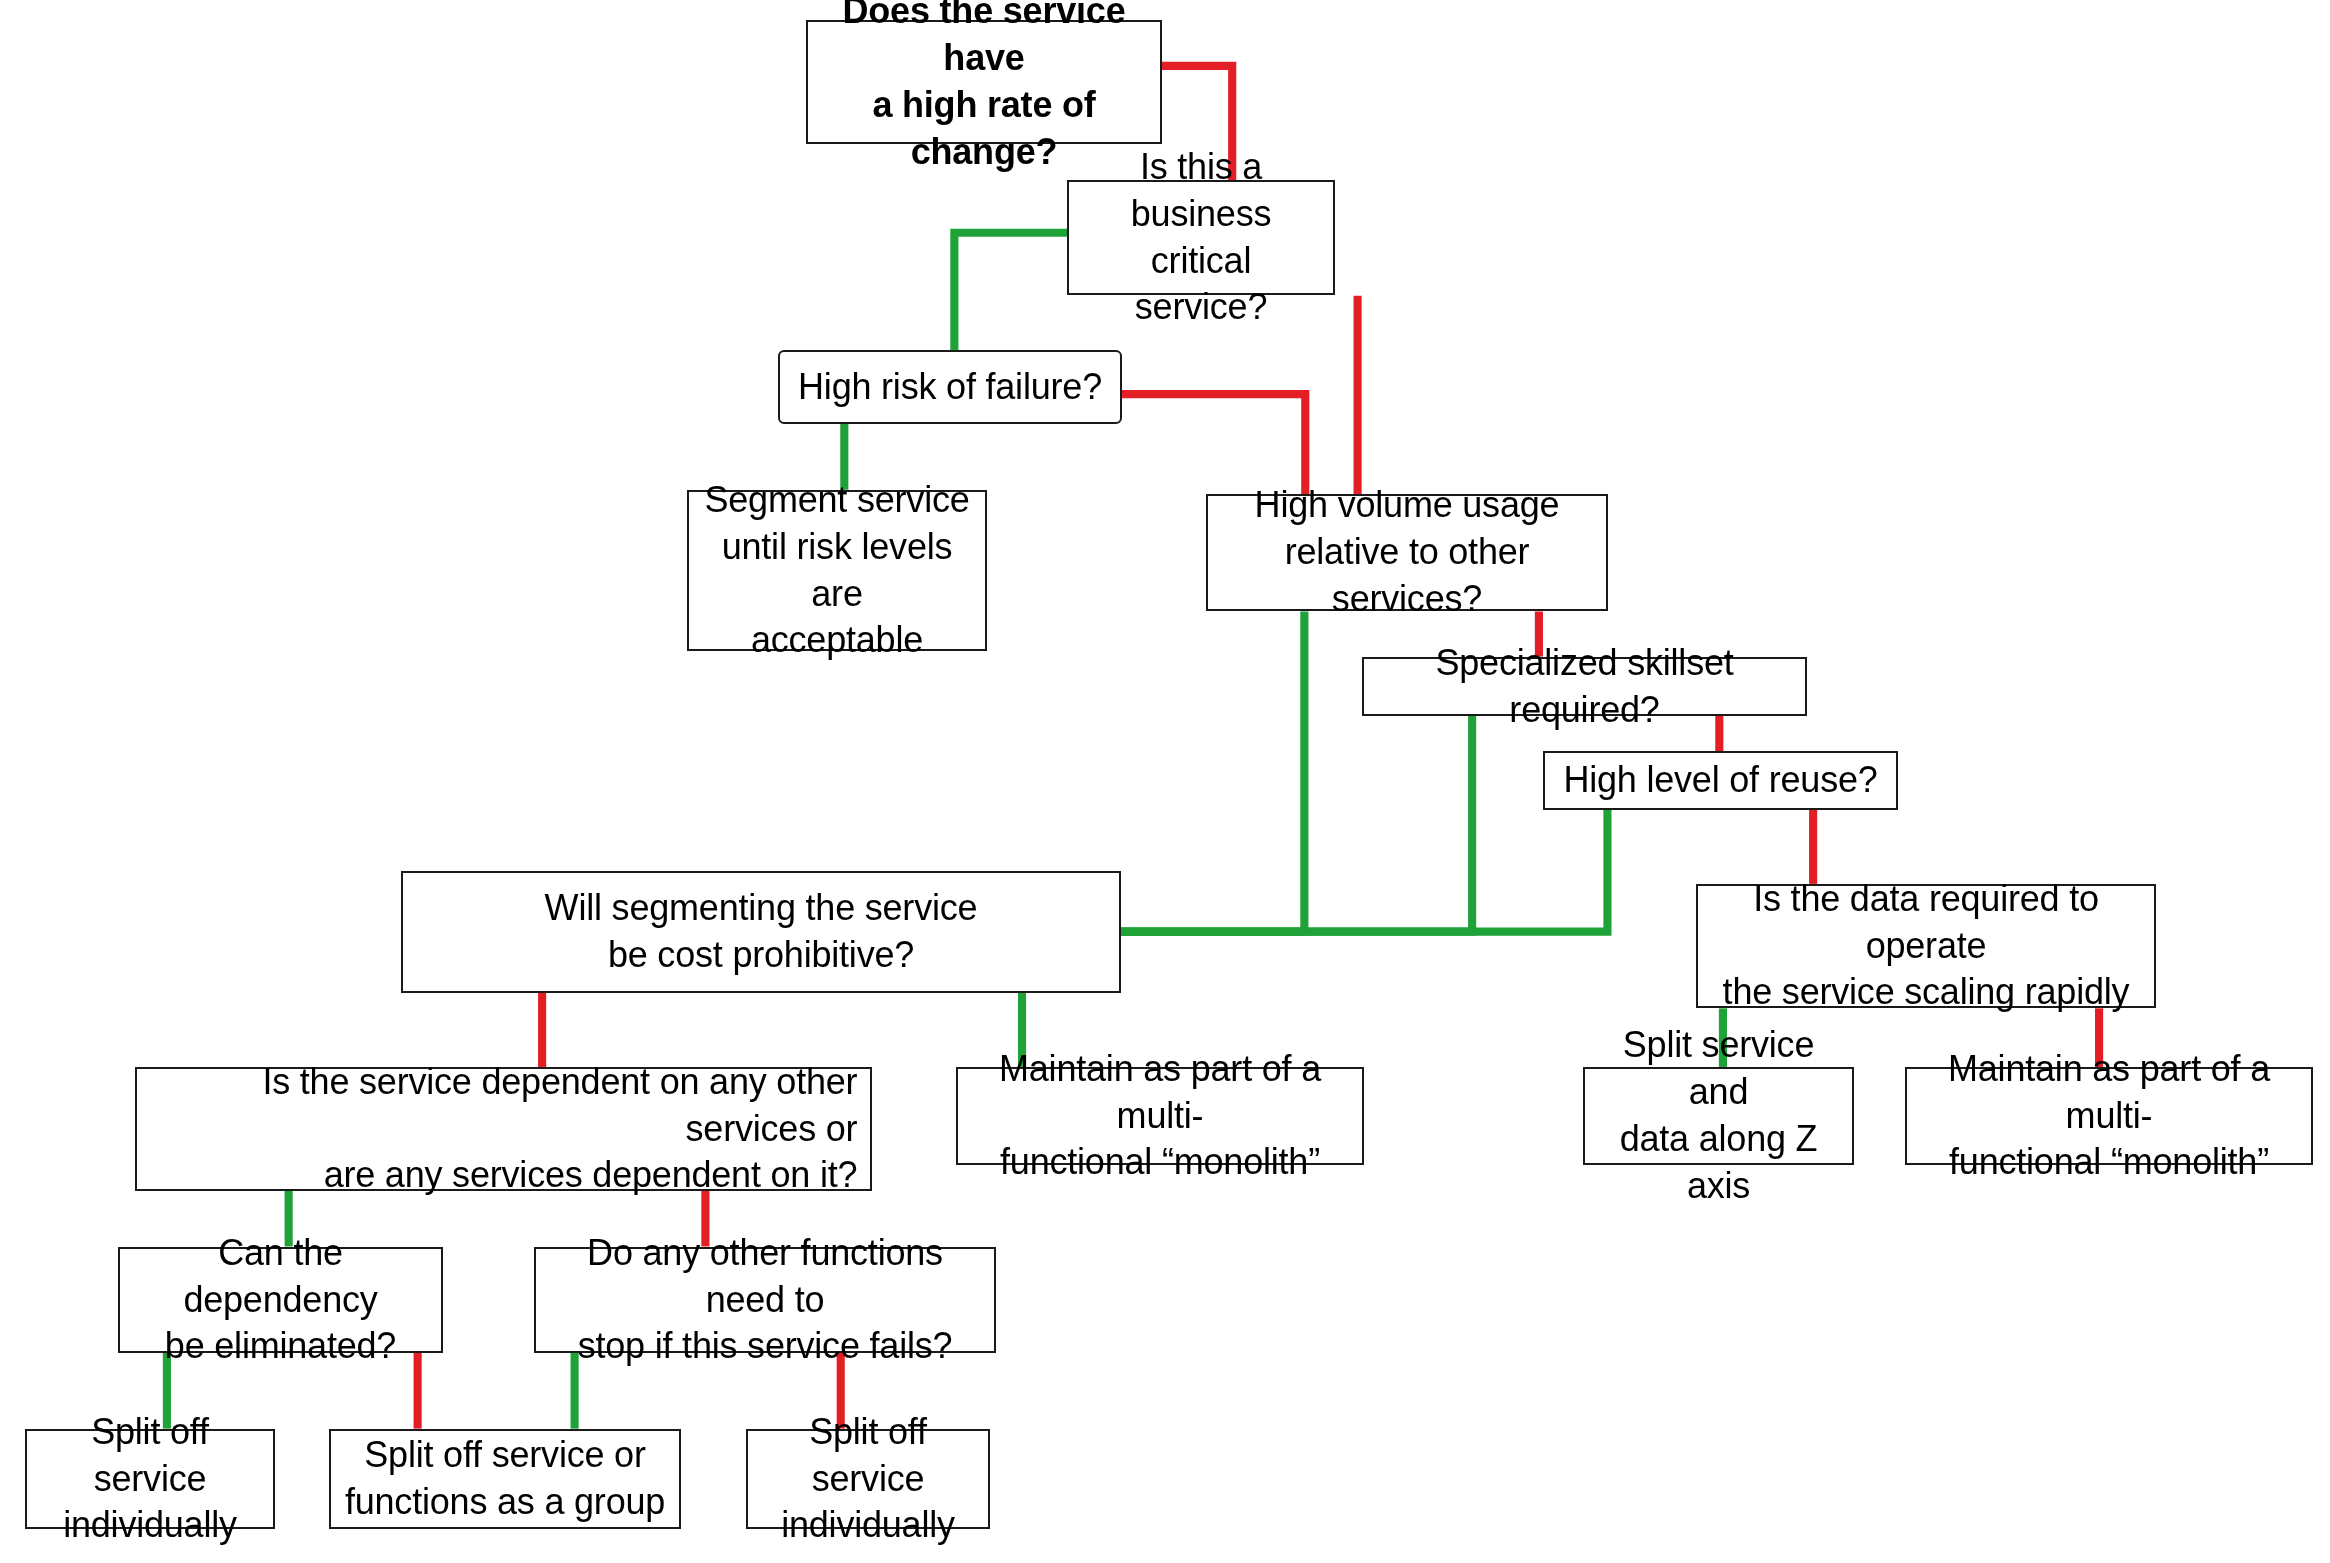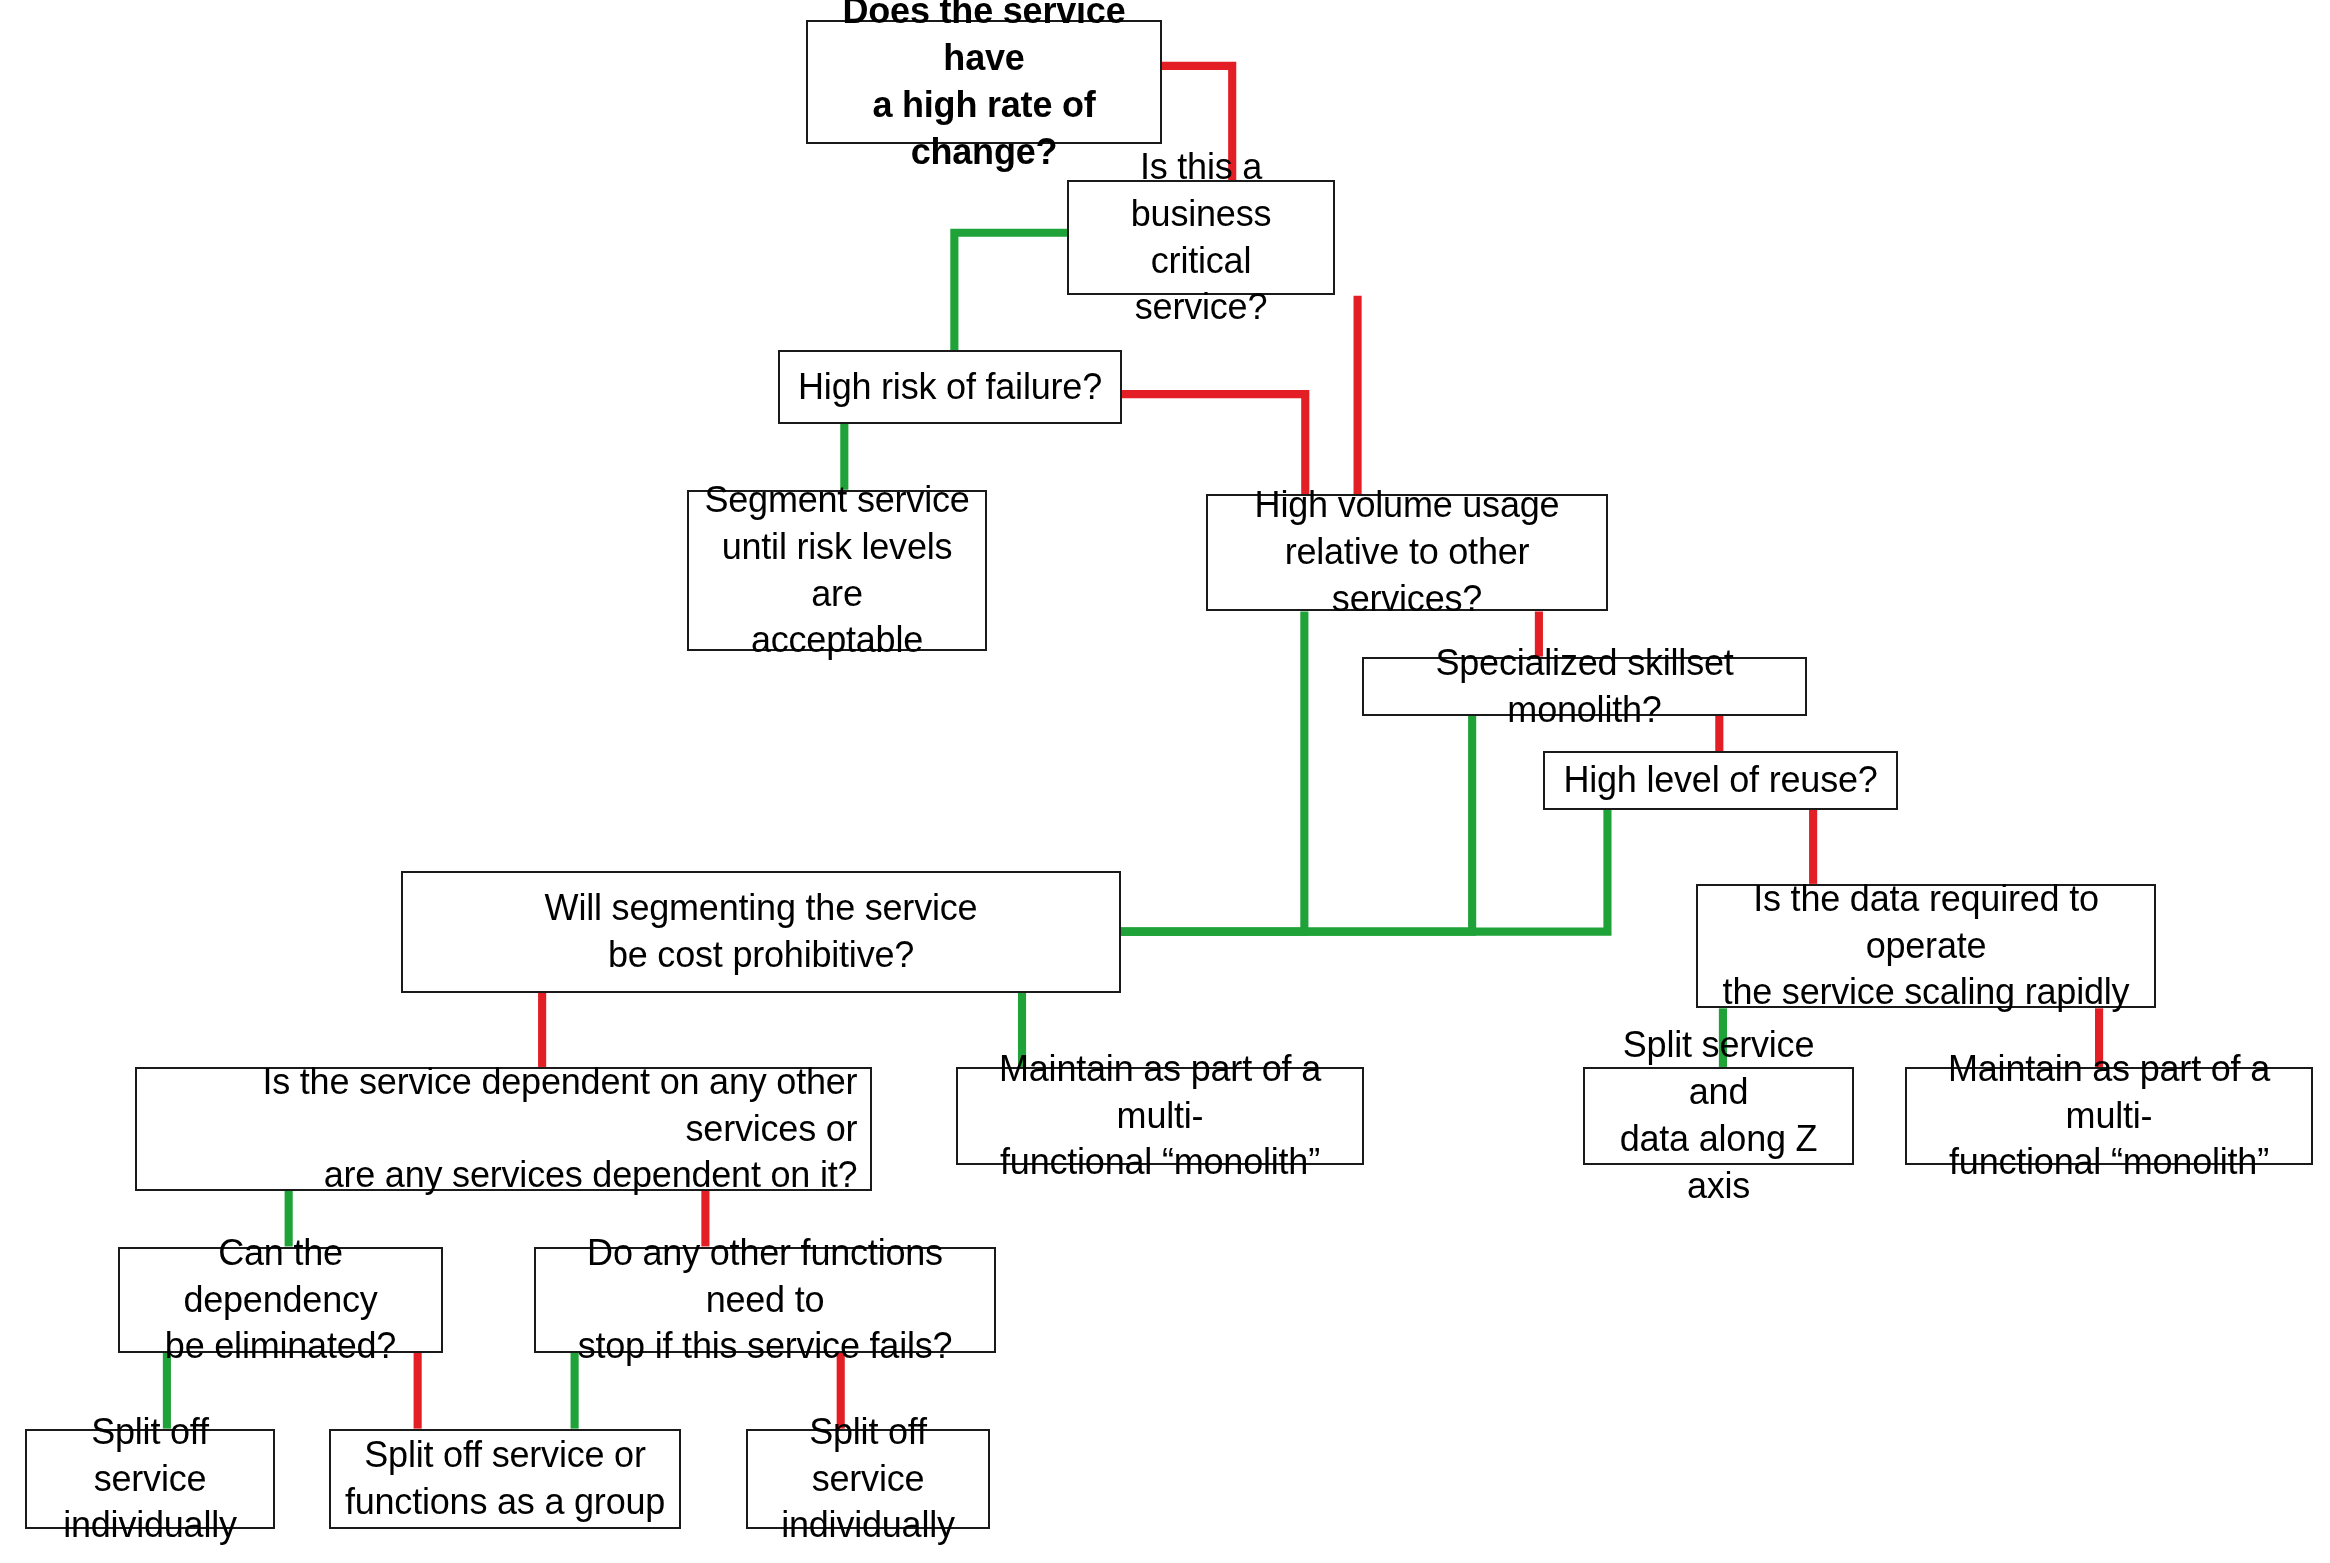--- a/index.html
+++ b/index.html
@@ -76,34 +76,34 @@
     </svg>
   <div id="nodes">
       <div class="node" style="left: 806px; top: 20px; width: 356px; height: 124px; font-weight: bold;">
         <div class="node-label">Does the service have
 a high rate of change?</div>
       </div>
       <div class="node" style="left: 1067px; top: 180px; width: 268px; height: 115px;">
         <div class="node-label">Is this a business
 critical service?</div>
       </div>
-      <div class="node" style="left: 778px; top: 350px; width: 344px; height: 74px;">
+      <div class="node" style="left: 778px; top: 350px; width: 344px; height: 74px; border-radius: 6px;">
         <div class="node-label">High risk of failure?</div>
       </div>
       <div class="node" style="left: 687px; top: 490px; width: 300px; height: 161px;">
         <div class="node-label">Segment service
 until risk levels are
 acceptable</div>
       </div>
       <div class="node" style="left: 1206px; top: 494px; width: 402px; height: 117px; justify-content: center;">
         <div class="node-label">High volume usage
 relative to other services?</div>
       </div>
       <div class="node" style="left: 1362px; top: 657px; width: 445px; height: 59px;">
-        <div class="node-label">Specialized skillset monolith?</div>
+        <div class="node-label">Specialized skillset required?</div>
       </div>
       <div class="node" style="left: 1543px; top: 751px; width: 355px; height: 59px;">
         <div class="node-label">High level of reuse?</div>
       </div>
       <div class="node" style="left: 401px; top: 871px; width: 720px; height: 122px;">
         <div class="node-label">Will segmenting the service
 be cost prohibitive?</div>
       </div>
       <div class="node" style="left: 1696px; top: 884px; width: 460px; height: 124px;">
         <div class="node-label">Is the data required to operate

